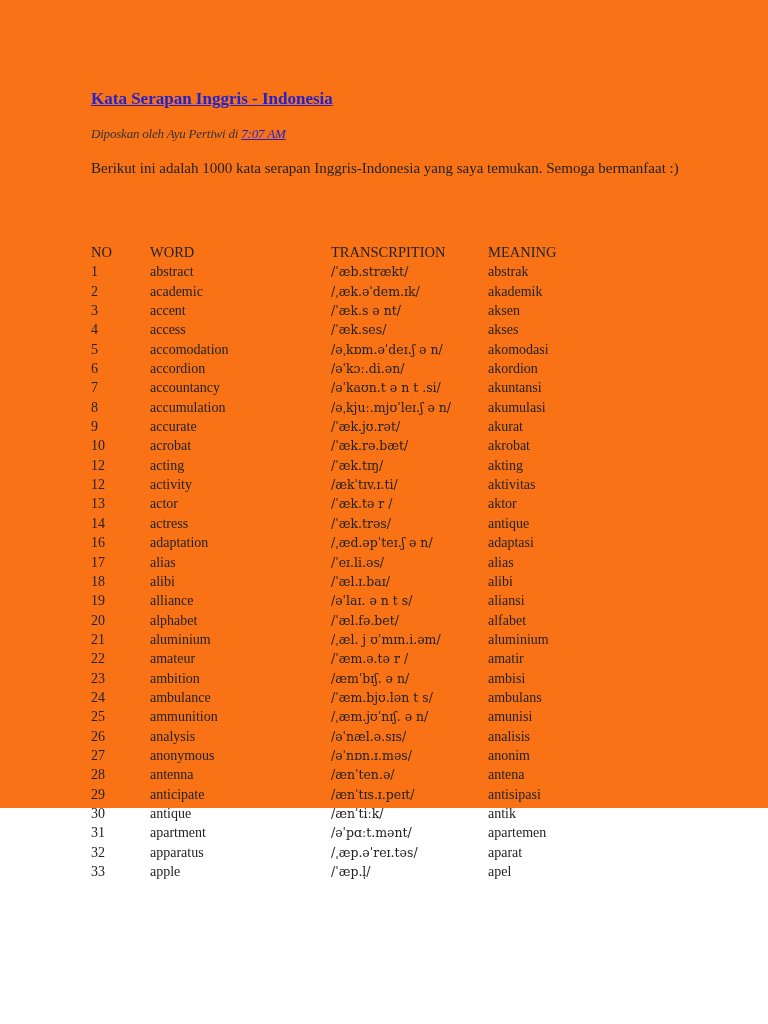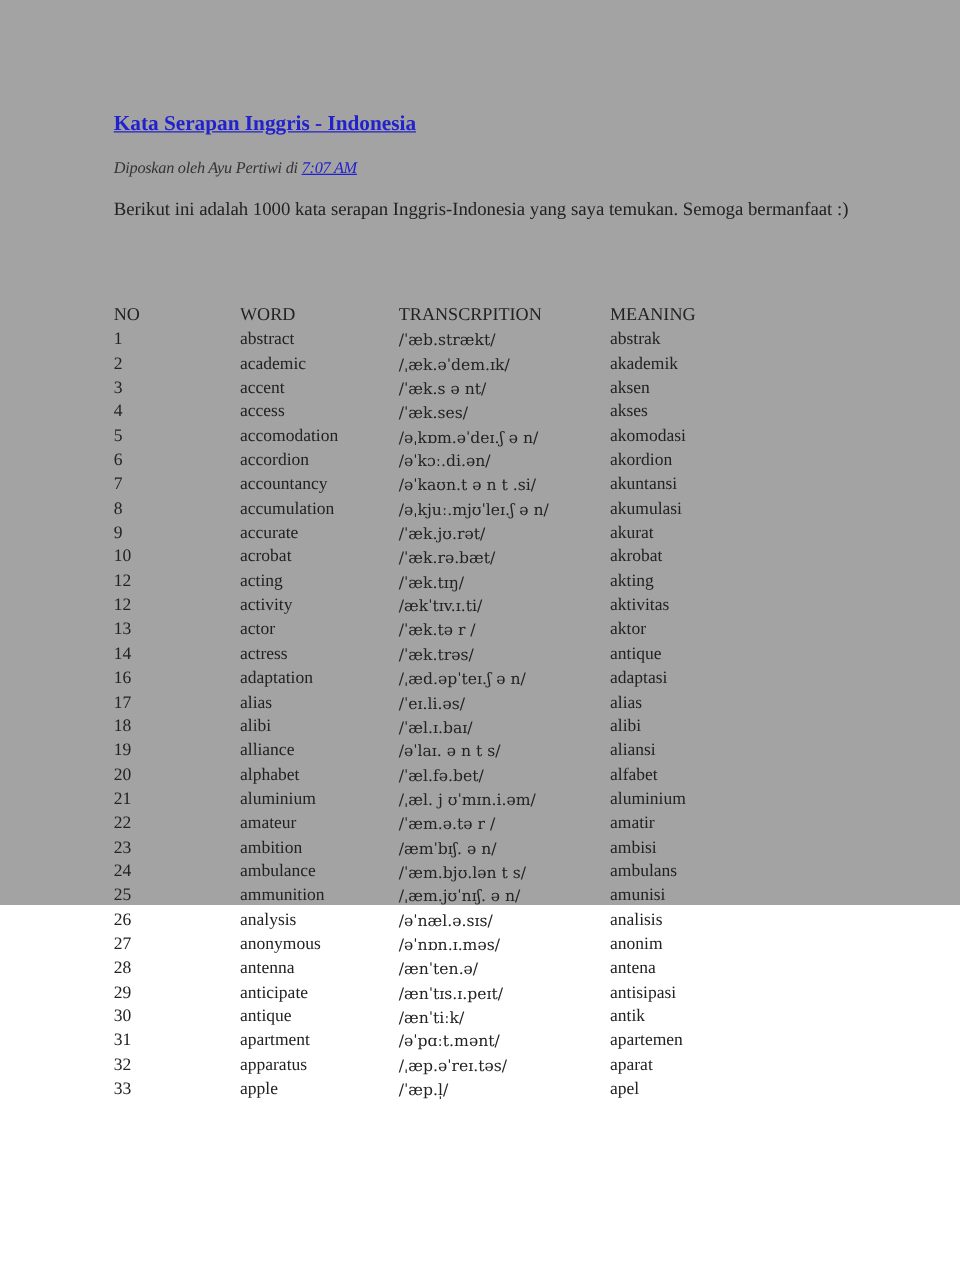--- a/index.html
+++ b/index.html
@@ -13,22 +13,22 @@
       position: relative;
       overflow: hidden;
       font-family: "Liberation Serif", "DejaVu Serif", serif;
       color: #222222;
     }
     .page {
       position: absolute;
       left: 0;
       top: 0;
       width: 768px;
-      height: 724px;
-      background: #a3a3a3;
+      height: 808px;
+      background: #f97316;
     }
     .title {
       position: absolute;
       left: 91px;
       top: 89px;
       font-size: 17px;
       font-weight: bold;
       color: #2222cc;
       text-decoration: underline;
       text-decoration-color: #2222cc;
@@ -66,22 +66,22 @@
       width: 560px;
     }
     .row {
       position: relative;
       height: 19.35px;
       font-size: 14px;
       line-height: 19px;
       white-space: nowrap;
     }
     .row .c-no { position: absolute; left: 0; }
-    .row .c-word { position: absolute; left: 59px; margin-left: 42px; }
-    .row .c-tr { position: absolute; left: 228px; font-family: "DejaVu Serif", "Liberation Serif", serif; font-size: 12.5px; }
+    .row .c-word { position: absolute; left: 59px; }
+    .row .c-tr { position: absolute; left: 240px; font-family: "DejaVu Serif", "Liberation Serif", serif; font-size: 12.5px; }
     .row .c-mean { position: absolute; left: 397px; }
     .row.header { font-size: 14.5px; }
     .row.header .c-tr { font-family: "Liberation Serif", serif; font-size: 14.5px; }
   </style>
 </head>
 <body>
 
 <div class="page">
 
   <a class="title">Kata Serapan Inggris - Indonesia</a>

